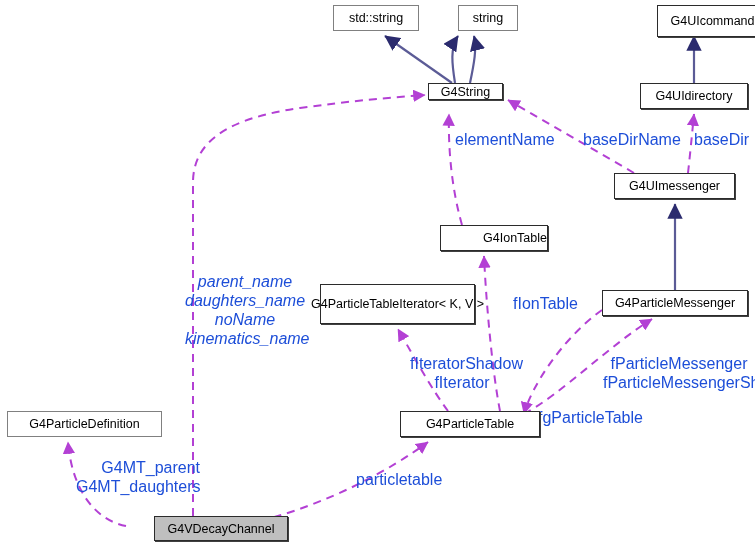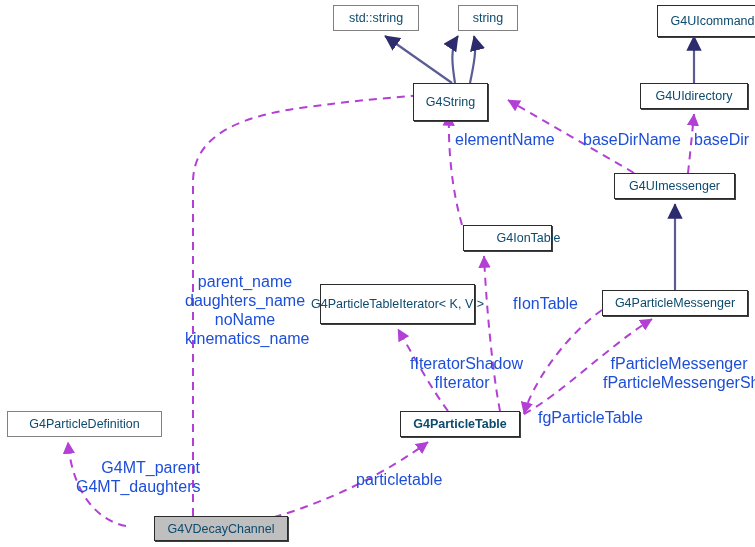--- a/index.html
+++ b/index.html
@@ -29,21 +29,21 @@
     position: absolute;
     box-sizing: border-box;
     background: #ffffff;
     border: 1px solid #808080;
     display: flex;
     align-items: center;
     justify-content: center;
     text-align: center;
     font-size: 12.5px;
     line-height: 1.12;
-    color: #0c4a6e;
+    color: #000000;
     white-space: pre;
     z-index: 5;
   }
   .node.strong {
     border: 1px solid #2b2b2b;
     box-shadow: 1px 1px 0 0 #404040;
   }
   .node.highlight {
     background: #bfbfbf;
     border: 1px solid #2b2b2b;
@@ -120,66 +120,66 @@
   </div>
 
   <div class="node plain" style="left:437px; top:5px; width:60px; height:26px;margin-left:21px;">
     <span class="label">string</span>
   </div>
 
   <div class="node strong" style="left:657px; top:5px; width:111px; height:32px;">
     <span class="label">G4UIcommand</span>
   </div>
 
-  <div class="node strong" style="left:413px; top:83px; width:75px; height:38px;">
+  <div class="node strong" style="left:428px; top:83px; width:75px; height:17px;">
     <span class="label">G4String</span>
   </div>
 
   <div class="node strong" style="left:640px; top:83px; width:108px; height:26px;">
     <span class="label">G4UIdirectory</span>
   </div>
 
   <div class="node strong" style="left:614px; top:173px; width:121px; height:26px;">
     <span class="label">G4UImessenger</span>
   </div>
 
-  <div class="node strong" style="left:463px; top:225px; width:89px; height:26px;padding-left:42px;">
+  <div class="node strong" style="left:440px; top:225px; width:108px; height:26px;padding-left:42px;">
     <span class="label">G4IonTable</span>
   </div>
 
   <div class="node strong" style="left:320px; top:284px; width:155px; height:40px; flex-direction:row;">
     <span class="label">G4ParticleTableIterator</span>
     <span class="label">&lt; K, V &gt;</span>
   </div>
 
   <div class="node strong" style="left:602px; top:290px; width:146px; height:26px;">
     <span class="label">G4ParticleMessenger</span>
   </div>
 
   <div class="node plain" style="left:7px; top:411px; width:155px; height:26px;">
     <span class="label">G4ParticleDefinition</span>
   </div>
 
-  <div class="node strong" style="left:400px; top:411px; width:120px; height:26px;font-weight:bold;">
+  <div class="node strong" style="left:400px; top:411px; width:140px; height:26px;">
     <span class="label">G4ParticleTable</span>
   </div>
 
   <div class="node highlight" style="left:126px; top:516px; width:134px; height:25px;margin-left:28px;">
     <span class="label">G4VDecayChannel</span>
   </div>
 
   <div class="edge-label left" style="left:455px; top:131px;">elementName</div>
 
   <div class="edge-label left" style="left:583px; top:131px;">baseDirName</div>
 
   <div class="edge-label left" style="left:694px; top:131px;">baseDir</div>
 
   <div class="edge-label left" style="left:513px; top:295px;">fIonTable</div>
 
-  <div class="edge-label" style="left:185px; top:273px; width:120px;">parent_name
+  <div class="edge-label" style="left:185px; top:273px; width:120px;font-style:italic;">parent_name
 daughters_name
 noName
 kinematics_name</div>
 
   <div class="edge-label" style="left:410px; top:355px; width:104px;">fIteratorShadow
 fIterator</div>
 
   <div class="edge-label" style="left:603px; top:355px; width:152px;">fParticleMessenger
 fParticleMessengerShadow</div>
 

